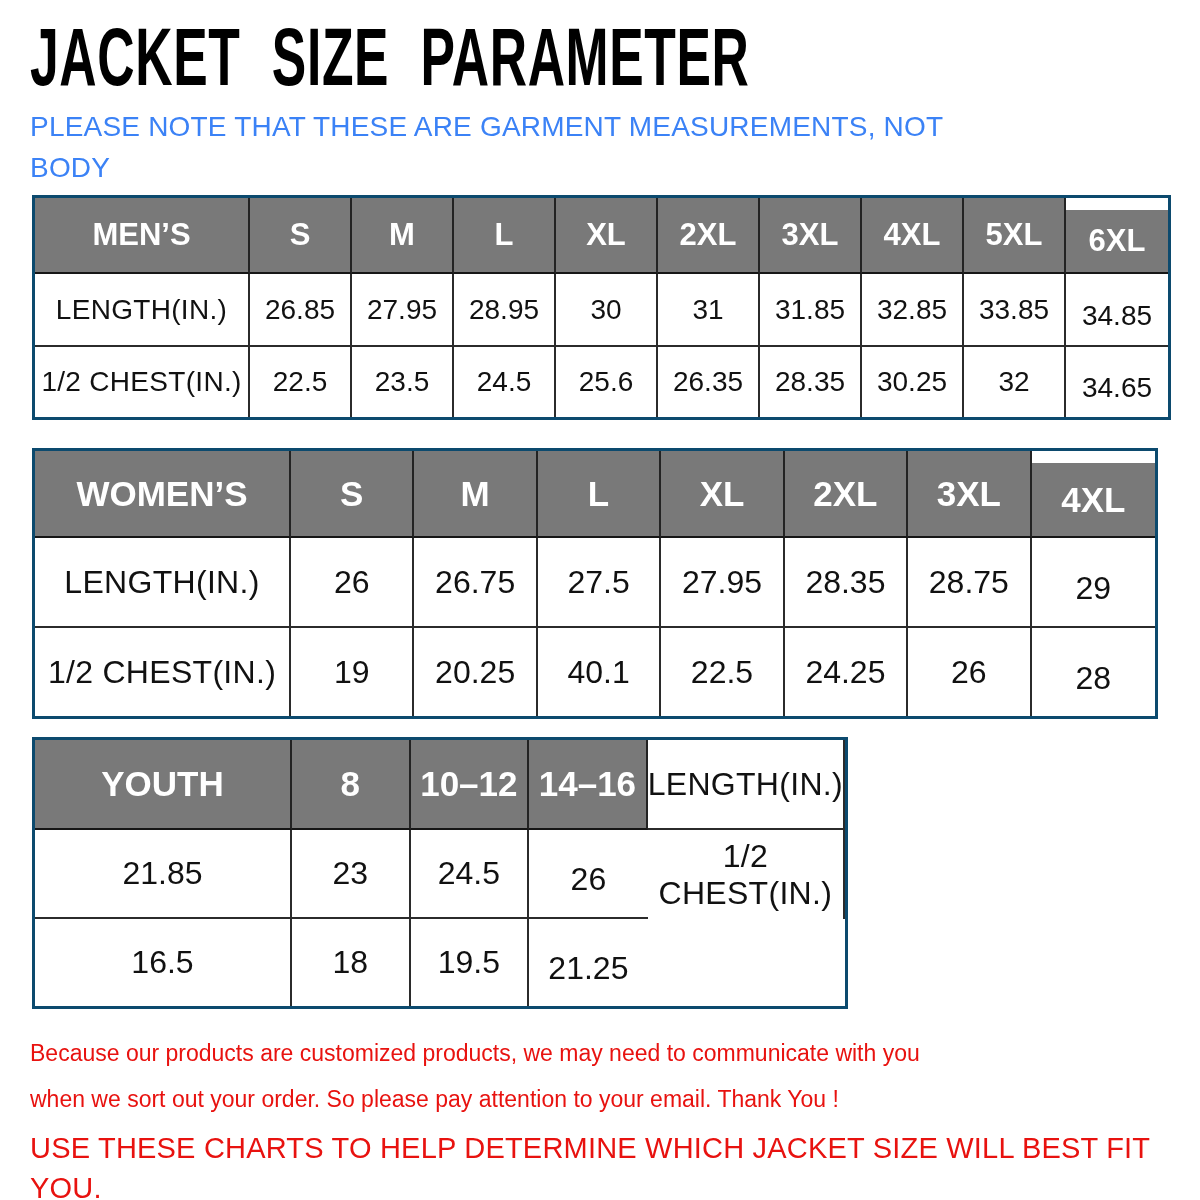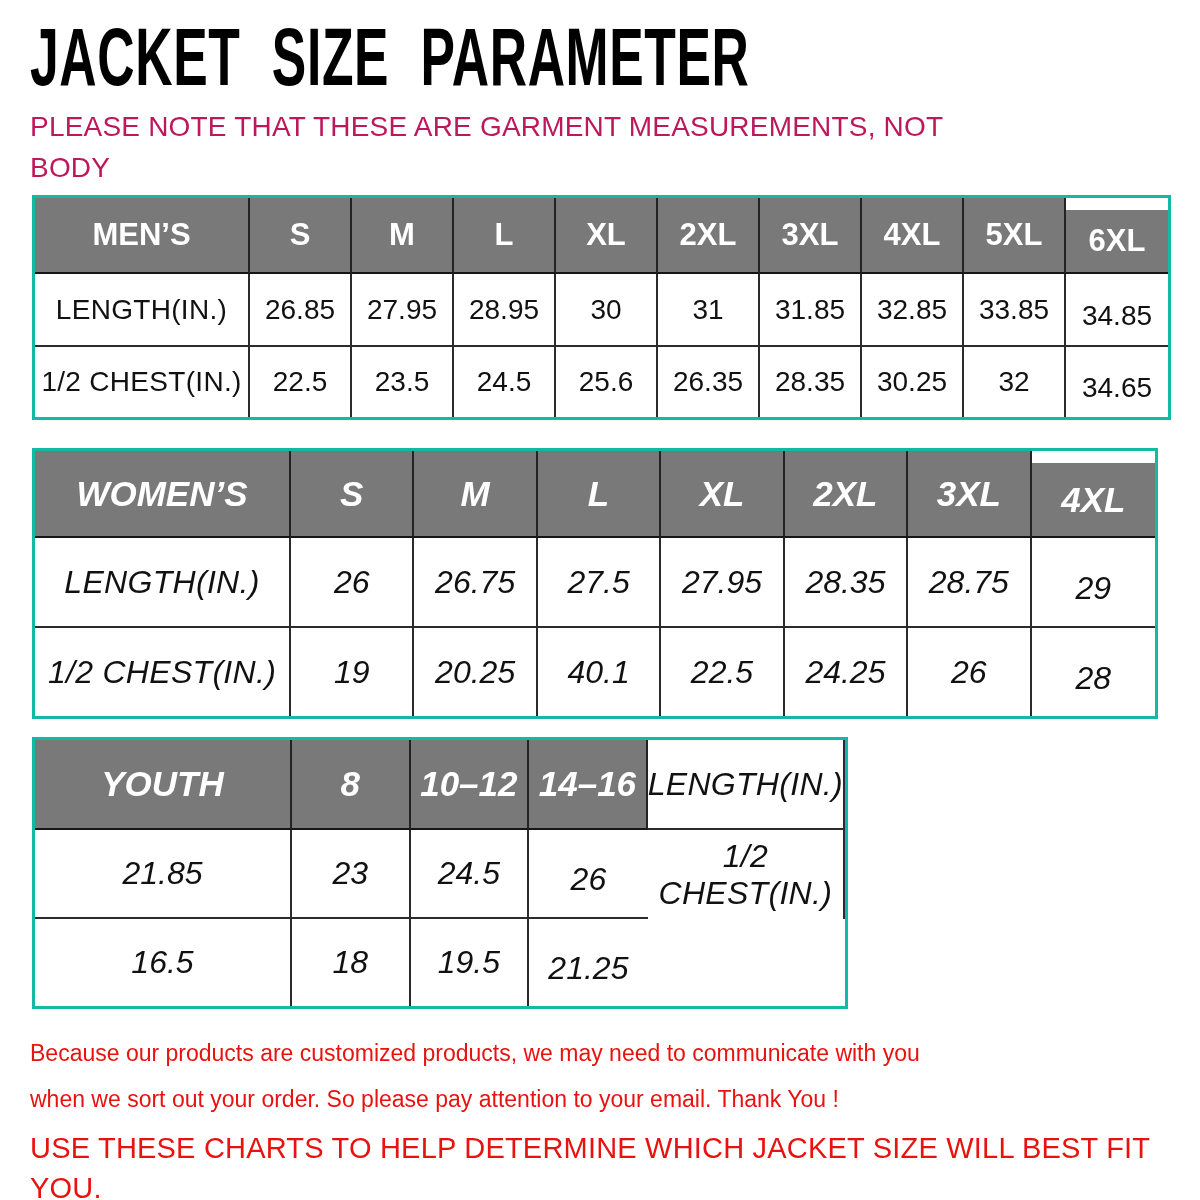--- a/index.html
+++ b/index.html
@@ -9,41 +9,41 @@
   }
   .title{
     position:absolute;left:30px;top:16px;margin:0;
     font-size:82px;font-weight:800;color:#000;
     letter-spacing:1px;word-spacing:26px;white-space:nowrap;
     transform:scaleX(0.63);transform-origin:0 50%;
     line-height:1.0;
   }
   .note{
     position:absolute;left:30px;top:106px;width:960px;
-    color:#be185d;font-size:28px;line-height:41px;font-weight:400;
+    color:#3b82f6;font-size:28px;line-height:41px;font-weight:400;
     letter-spacing:0.2px;
   }
   .table{
     position:absolute;display:grid;box-sizing:border-box;
-    border:3px solid #14b8a6;background:#fff;
+    border:3px solid #0c4a6e;background:#fff;
   }
   .t-mens{left:32px;top:195px;width:1139px;grid-template-columns:215px repeat(9,1fr);grid-template-rows:76px 73px 70px;}
   .t-womens{left:32px;top:448px;width:1126px;grid-template-columns:256px repeat(7,1fr);grid-template-rows:87px 90px 88px;}
   .t-youth{left:32px;top:737px;width:816px;grid-template-columns:257px repeat(4,1fr);grid-template-rows:90px 89px 87px;}
   .cell{
     display:flex;align-items:center;justify-content:center;
     border-right:2px solid #2b2b2b;border-bottom:2px solid #2b2b2b;
     color:#111;background:#fff;text-align:center;
   }
   .cell.lastcol{border-right:none;margin-top:12px;}
   .cell.lastrow{border-bottom:none;}
   .cell.th{background:#797979;color:#ffffff;font-weight:bold;border-right-color:#232323;border-bottom-color:#161616;}
   .t-mens .cell{font-size:28px;}
   .t-mens .cell.th{font-size:31px;}
-  .t-womens .cell,.t-youth .cell{font-size:32px;font-style:italic;}
+  .t-womens .cell,.t-youth .cell{font-size:32px;}
   .t-womens .cell.th,.t-youth .cell.th{font-size:35px;}
   .cell.rowlabel{letter-spacing:0.3px;}
   .footer-para{
     position:absolute;left:30px;top:1030px;width:1165px;
     color:#e8120f;font-size:23px;line-height:46px;font-weight:400;
   }
   .footer-caps{
     position:absolute;left:30px;top:1128px;width:1165px;
     color:#e8120f;font-size:29px;line-height:40px;font-weight:400;
     letter-spacing:0.2px;

